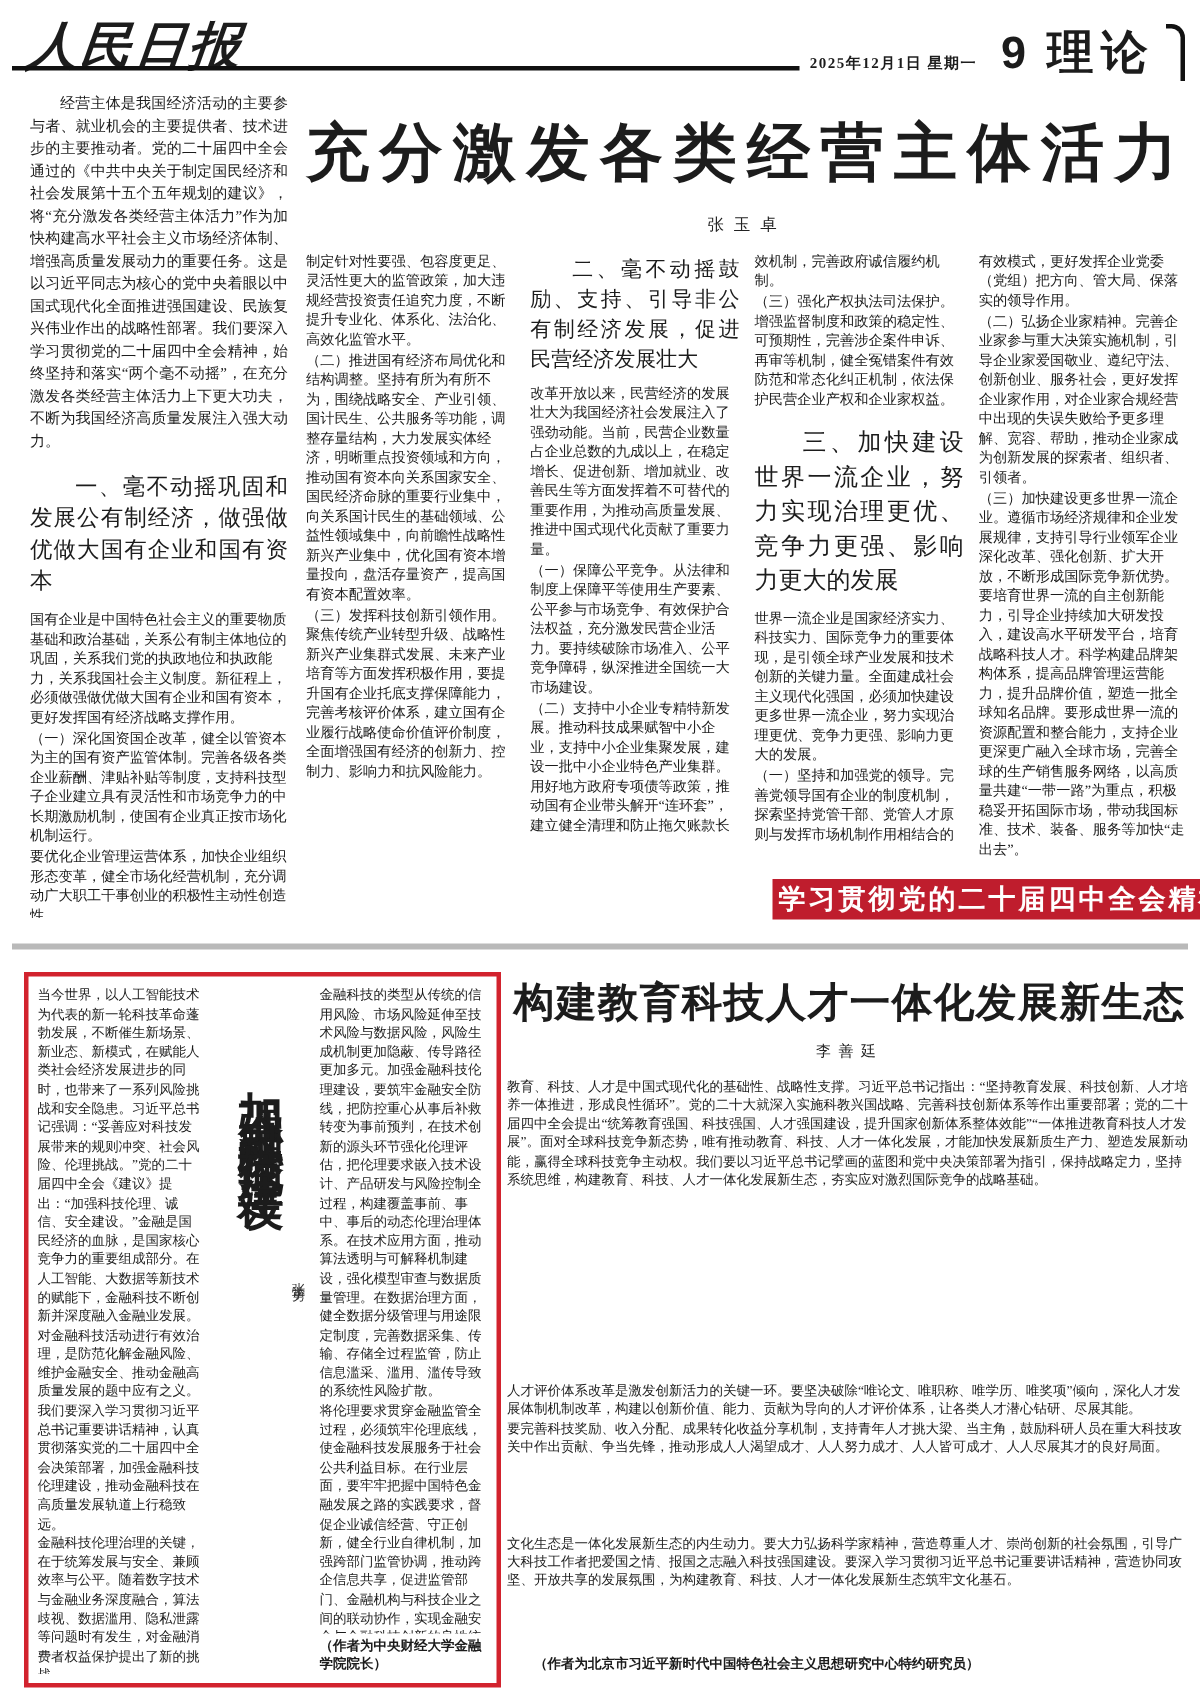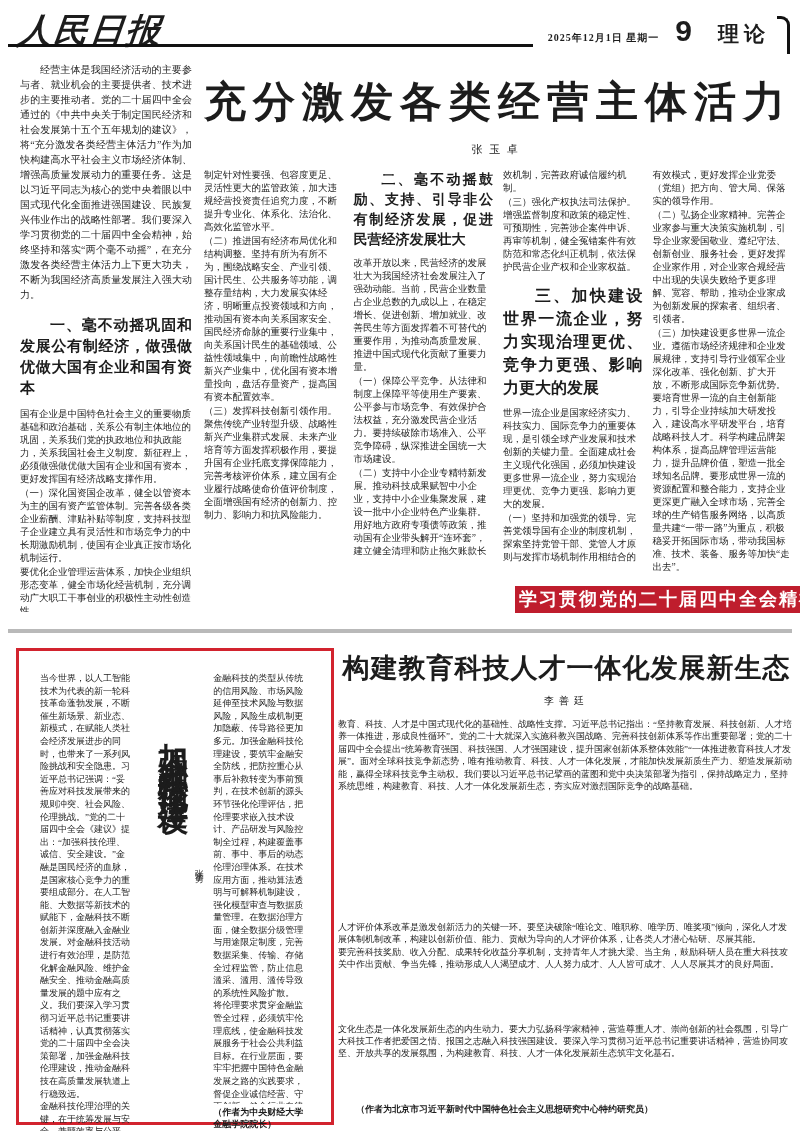--- a/index.html
+++ b/index.html
@@ -15,31 +15,31 @@
   .header { position:absolute; left:8px; top:6px; width:784px; height:52px; }
   .logo {
     position:absolute; left:10px; top:2px;
     font-size:34px; font-weight:bold; font-style:italic;
     letter-spacing:2px; transform:skewX(-6deg);
   }
   .header-rule { position:absolute; left:0; top:38px; width:525px; height:3px; background:#111; }
   .header-right { position:absolute; right:22px; top:8px; display:flex; align-items:baseline; }
   .date-text { font-size:10px; font-weight:bold; margin-right:16px; letter-spacing:1px; }
   .page-num { font-size:30px; font-weight:bold; font-family:"Liberation Sans", sans-serif; margin-right:14px; }
-  .section-name { font-size:21px; font-weight:900; font-family:"Liberation Sans", sans-serif; letter-spacing:5px;margin-left:12px; }
+  .section-name { font-size:31px; font-weight:900; font-family:"Liberation Sans", sans-serif; letter-spacing:5px; }
   .bracket { position:absolute; right:2px; top:10px; width:13px; height:38px;
     border-top:3px solid #111; border-right:3px solid #111; border-top-right-radius:9px; }
 
   
   .top-article { position:absolute; left:20px; top:62px; width:760px; height:550px; display:flex; }
   .lead-col { width:172px; flex:none; margin-right:12px; height:550px; overflow:hidden; }
   .lead-text { font-size:10px; line-height:15px; text-align:justify; text-indent:2em; }
   .sec-heading {
     font-family:"Liberation Sans","DejaVu Sans",sans-serif;
-    font-weight:bold; text-align:justify; text-indent:2em;
+    font-weight:normal; text-align:justify; text-indent:2em;
   }
   .h-lead { font-size:15px; line-height:21px; margin:12px 0 10px; }
   .h-mid  { font-size:14px; line-height:20px; margin:10px 0 8px; break-inside:avoid; }
   .h-big  { font-size:16px; line-height:23px; margin:10px 0 8px; break-inside:avoid; }
   .body-text { font-size:9.5px; line-height:13px; }
   .body-text .para { margin-bottom:1px; }
   .main-head-area { flex:1; display:flex; flex-direction:column; }
   .main-headline {
     font-family:"Liberation Sans","DejaVu Sans",sans-serif;
     font-size:42px; font-weight:900; text-align:center;
@@ -56,21 +56,21 @@
   .divider { position:absolute; left:8px; top:629px; width:784px; height:4px; background:#b9b9b9; }
   .banner {
     position:absolute; left:487px; top:586px; width:308px; height:27px;
     color:#fff; font-family:"Liberation Sans","DejaVu Sans",sans-serif;
     font-weight:bold; font-size:18px; line-height:27px; text-align:center; letter-spacing:2px;margin-left:28px;
   }
 
   
   .finance-box {
     position:absolute; left:16px; top:648px; width:318px; height:477px;
-    border:3px solid #d2232e; padding:21px; display:flex; gap:8px; background:#fff;
+    border:3px solid #d2232e; padding:6px; display:flex; gap:8px; background:#fff;
   }
   .fcol { font-size:9px; line-height:12.6px; overflow:hidden; height:459px; }
   .fcol1 { width:108px; }
   .fcol2 { width:112px; display:flex; flex-direction:column; }
   .fcol2 .ftext { flex:1; overflow:hidden; }
   .ftitle-col { width:64px; position:relative; flex:none; }
   .ftitle {
     writing-mode:vertical-rl; margin:46px auto 0;
     font-size:30px; font-weight:900; letter-spacing:7px; line-height:1;
     font-family:"Liberation Serif","DejaVu Serif",serif;

